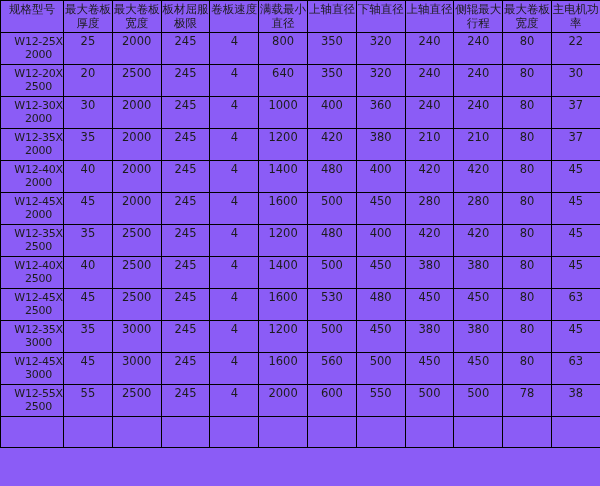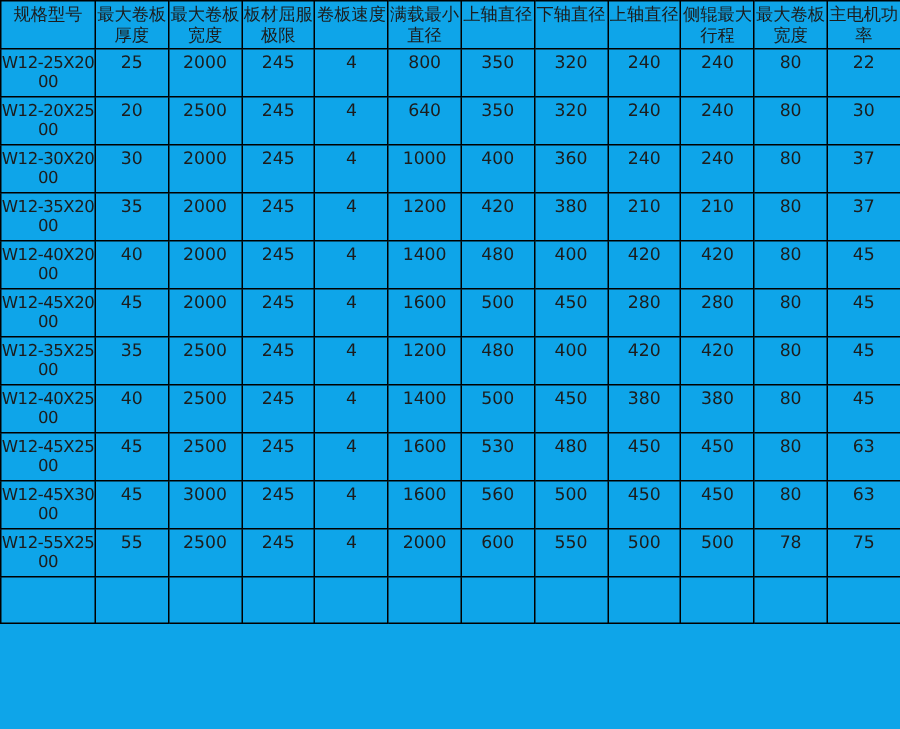--- a/index.html
+++ b/index.html
@@ -4,21 +4,21 @@
 <style>
   html, body {
     margin: 0;
     padding: 0;
     background: #ffffff;
   }
   .page {
     width: 600px;
     height: 486px;
     overflow: hidden;
-    background: #0ea5e9;
+    background: #8b5cf6;
     position: relative;
   }
   table.spec {
     border-collapse: collapse;
     table-layout: fixed;
     width: 600px;
     font-family: "DejaVu Sans", "Liberation Sans", sans-serif;
     color: #1c1c1c;
   }
   col { width: 48.8px; }
@@ -32,20 +32,21 @@
     font-size: 11.5px;
     line-height: 13.5px;
     font-weight: normal;
     overflow: hidden;
   }
   td.model {
     font-size: 11px;
     letter-spacing: -0.3px;
     word-break: break-all;
     line-height: 13px;
+    padding-left: 13px;
   }
   tr.empty-row td {
     height: 28px;
   }
 </style>
 </head>
 <body>
 
 <div class="page">
   <table class="spec">
@@ -200,20 +201,34 @@
           <td>4</td>
           <td>1600</td>
           <td>530</td>
           <td>480</td>
           <td>450</td>
           <td>450</td>
           <td>80</td>
           <td>63</td>
         </tr>
         <tr>
+          <td class="model">W12-35X3000</td>
+          <td>35</td>
+          <td>3000</td>
+          <td>245</td>
+          <td>4</td>
+          <td>1200</td>
+          <td>500</td>
+          <td>450</td>
+          <td>380</td>
+          <td>380</td>
+          <td>80</td>
+          <td>45</td>
+        </tr>
+        <tr>
           <td class="model">W12-45X3000</td>
           <td>45</td>
           <td>3000</td>
           <td>245</td>
           <td>4</td>
           <td>1600</td>
           <td>560</td>
           <td>500</td>
           <td>450</td>
           <td>450</td>
@@ -225,21 +240,21 @@
           <td>55</td>
           <td>2500</td>
           <td>245</td>
           <td>4</td>
           <td>2000</td>
           <td>600</td>
           <td>550</td>
           <td>500</td>
           <td>500</td>
           <td>78</td>
-          <td>75</td>
+          <td>38</td>
         </tr>
         <tr class="empty-row">
           <td></td>
           <td></td>
           <td></td>
           <td></td>
           <td></td>
           <td></td>
           <td></td>
           <td></td>

